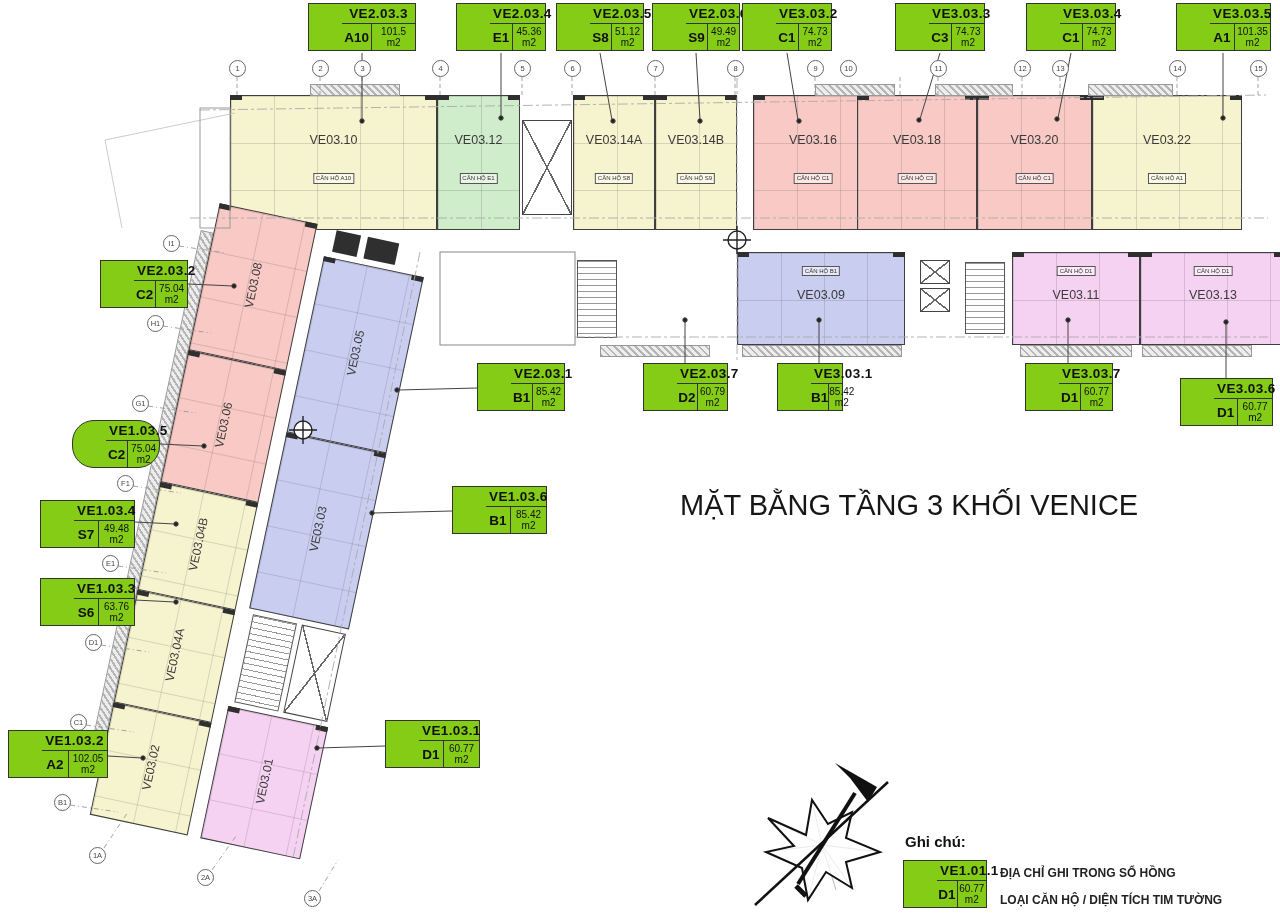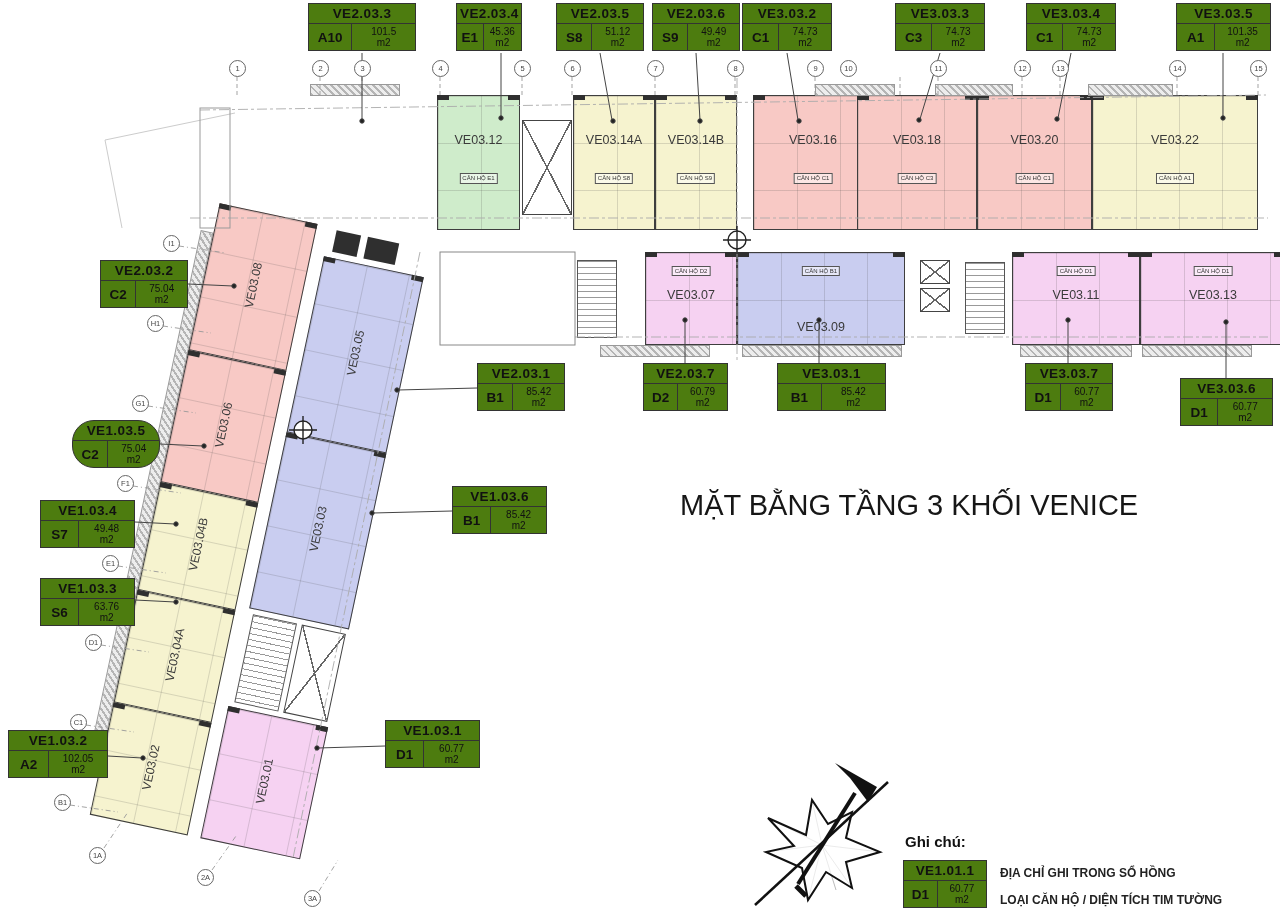--- a/index.html
+++ b/index.html
@@ -27,21 +27,21 @@
   .wing .ulab{top:calc(50% - 9px);transform:rotate(-90deg);font-size:12px;}
   .stairs{position:absolute;box-sizing:border-box;border:1px solid #555;
           background:repeating-linear-gradient(180deg,#999 0 1px,transparent 1px 6px);}
   .shaftx{position:absolute;box-sizing:border-box;border:1.5px solid #444;background-color:#fff;background-image:
      linear-gradient(to top right,transparent calc(50% - .8px),#666 calc(50% - .8px) calc(50% + .8px),transparent calc(50% + .8px)),
      linear-gradient(to bottom right,transparent calc(50% - .8px),#666 calc(50% - .8px) calc(50% + .8px),transparent calc(50% + .8px));}
   .hatch{position:absolute;border:1px solid #999;box-sizing:border-box;
          background:repeating-linear-gradient(45deg,#b5b5b5 0 2px,#ededed 2px 5px);}
   .dark{position:absolute;background:#2f2f2f;}
   
-  .callout{position:absolute;background:#4d7c0f;border:1.2px solid #333;z-index:10;box-sizing:border-box;}
+  .callout{position:absolute;background:#84cc16;border:1.2px solid #333;z-index:10;box-sizing:border-box;padding-left:33px;}
   .co-code{border-bottom:1.2px solid #333;text-align:center;font-size:13.5px;font-weight:bold;
            letter-spacing:.4px;padding:2px 3px;color:#111;white-space:nowrap;}
   .co-row{display:flex;height:26px;}
   .co-type{flex:0 0 40%;display:flex;align-items:center;justify-content:center;font-size:13.5px;
            font-weight:bold;color:#111;border-right:1.2px solid #333;}
   .co-area{flex:1;display:flex;flex-direction:column;align-items:center;justify-content:center;
            font-size:10px;line-height:1.15;color:#111;}
   
   .gbub{position:absolute;width:17px;height:17px;box-sizing:border-box;border:1px solid #666;border-radius:50%;
         background:#fff;font-size:7.5px;display:flex;align-items:center;justify-content:center;color:#444;z-index:9;}
@@ -131,20 +131,24 @@
       </g>
       <polygon points="768,818 806,835 812,800 828,824 852,812 846,838 880,852 846,862 852,888 826,872 808,900 802,868 766,852 794,846" fill="rgba(255,255,255,.7)" stroke="#111" stroke-width="2"></polygon>
       <path d="M755,905 L888,782" stroke="#111" stroke-width="2.5"></path>
       <path d="M798,884 L855,793" stroke="#111" stroke-width="4"></path>
       <polygon points="835,763 877,787 868,802 850,778" fill="#111"></polygon>
       <path d="M796,886 L806,896" stroke="#111" stroke-width="5"></path>
     </g>
   </svg>
 
   <div class="band" style="left:230px;top:95px;width:1035px;height:135px;">
+    <div class="unit u-yellow" style="left:0;width:207px;">
+        <span class="ulab">VE03.10</span>
+        <span class="utag">CĂN HỘ A10</span>
+      </div>
     <div class="unit u-green" style="left:207px;width:83px;">
         <span class="ulab">VE03.12</span>
         <span class="utag">CĂN HỘ E1</span>
       </div>
     <div class="shaftx" style="left:292px;top:25px;width:50px;height:95px;"></div>
     <div class="unit u-yellow" style="left:343px;width:82px;">
         <span class="ulab">VE03.14A</span>
         <span class="utag">CĂN HỘ S8</span>
       </div>
     <div class="unit u-yellow" style="left:425px;width:82px;">
@@ -156,39 +160,35 @@
         <span class="utag">CĂN HỘ C1</span>
       </div>
     <div class="unit u-salmon" style="left:627px;width:120px;">
         <span class="ulab">VE03.18</span>
         <span class="utag">CĂN HỘ C3</span>
       </div>
     <div class="unit u-salmon" style="left:747px;width:115px;">
         <span class="ulab">VE03.20</span>
         <span class="utag">CĂN HỘ C1</span>
       </div>
-    <div class="unit u-yellow" style="left:862px;width:166px;">
+    <div class="unit u-yellow" style="left:862px;width:150px;">
         <span class="ulab">VE03.22</span>
         <span class="utag">CĂN HỘ A1</span>
       </div>
   </div>
 
   <div class="hatch" style="left:310px;top:84px;width:90px;height:12px;"></div>
   <div class="hatch" style="left:815px;top:84px;width:80px;height:12px;"></div>
   <div class="hatch" style="left:935px;top:84px;width:78px;height:12px;"></div>
   <div class="hatch" style="left:1088px;top:84px;width:85px;height:12px;"></div>
 
   <div class="band" style="left:575px;top:252px;width:690px;height:93px;">
     <div class="stairs" style="left:2px;top:8px;width:40px;height:78px;"></div>
-    <div class="unit u-pink" style="left:70px;width:92px;">
-        <span class="ulab" style="top:38%;">VE03.07</span>
-        <span class="utag" style="top:14%;">CĂN HỘ D2</span>
-      </div>
     <div class="unit u-blue" style="left:162px;width:168px;">
-        <span class="ulab" style="top:38%;margin-top:32px;">VE03.09</span>
+        <span class="ulab" style="top:38%;">VE03.09</span>
         <span class="utag" style="top:14%;">CĂN HỘ B1</span>
       </div>
     <div class="shaftx" style="left:345px;top:8px;width:30px;height:24px;"></div>
     <div class="shaftx" style="left:345px;top:36px;width:30px;height:24px;"></div>
     <div class="stairs" style="left:390px;top:10px;width:40px;height:72px;"></div>
     <div class="unit u-pink" style="left:437px;width:128px;">
         <span class="ulab" style="top:38%;">VE03.11</span>
         <span class="utag" style="top:14%;">CĂN HỘ D1</span>
       </div>
     <div class="unit u-pink" style="left:565px;width:146px;">
@@ -239,21 +239,21 @@
   <div class="callout" style="left:308px;top:3px;width:108px;">
       <div class="co-code">VE2.03.3</div>
       <div class="co-row">
         <span class="co-type">A10</span>
         <span class="co-area">
           <span>101.5</span>
           <span>m2</span>
         </span>
       </div>
     </div>
-  <div class="callout" style="left:456px;top:3px;width:66px;">
+  <div class="callout" style="left:456px;top:3px;width:90px;">
       <div class="co-code">VE2.03.4</div>
       <div class="co-row">
         <span class="co-type">E1</span>
         <span class="co-area">
           <span>45.36</span>
           <span>m2</span>
         </span>
       </div>
     </div>
   <div class="callout" style="left:556px;top:3px;width:88px;">
@@ -399,21 +399,21 @@
   <div class="callout" style="left:643px;top:363px;width:85px;">
       <div class="co-code">VE2.03.7</div>
       <div class="co-row">
         <span class="co-type">D2</span>
         <span class="co-area">
           <span>60.79</span>
           <span>m2</span>
         </span>
       </div>
     </div>
-  <div class="callout" style="left:777px;top:363px;width:109px;">
+  <div class="callout" style="left:777px;top:363px;width:66px;">
       <div class="co-code">VE3.03.1</div>
       <div class="co-row">
         <span class="co-type">B1</span>
         <span class="co-area">
           <span>85.42</span>
           <span>m2</span>
         </span>
       </div>
     </div>
   <div class="callout" style="left:1025px;top:363px;width:88px;">

